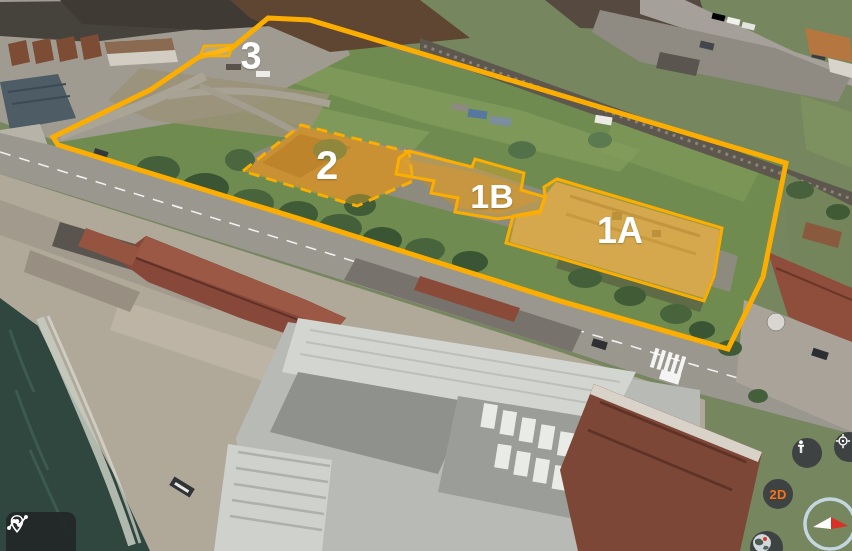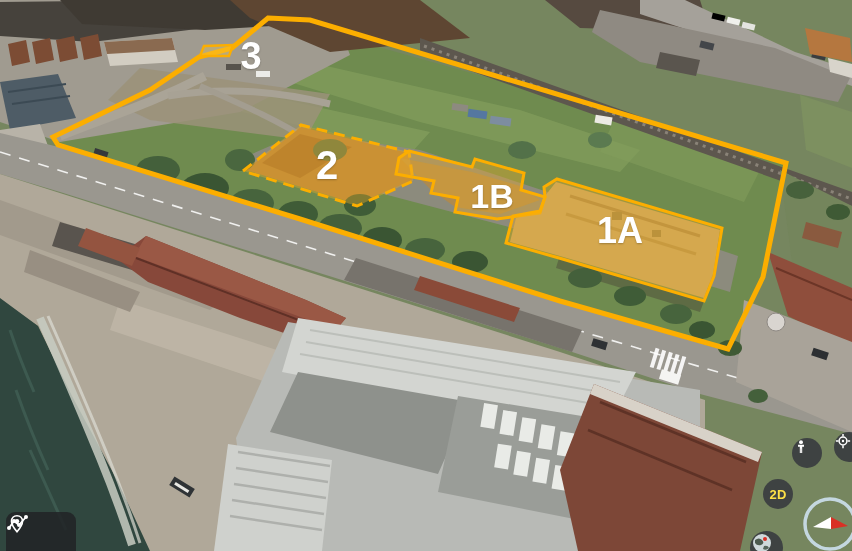--- a/index.html
+++ b/index.html
@@ -6,21 +6,21 @@
   #stage{
     position:relative;width:852px;height:551px;overflow:hidden;
     font-family:"Liberation Sans",sans-serif;
     background:#76865f;
   }
   #stage svg{position:absolute;left:0;top:0;}
   .ctl-circle{
     position:absolute;border-radius:50%;
     background:rgba(58,61,64,0.92);
     display:flex;align-items:center;justify-content:center;
-    color:#fde047;cursor:pointer;
+    color:#f97316;cursor:pointer;
   }
   .ctl-circle svg{position:static;}
   #twod-btn{font-weight:bold;font-size:13px;letter-spacing:.3px;}
   #tools-panel{
     position:absolute;left:6px;top:512px;width:70px;height:48px;
     background:rgba(33,35,38,0.85);border-radius:9px;
     display:flex;align-items:flex-start;justify-content:space-around;
     padding-top:12px;box-sizing:border-box;
   }
   #annotation-layer text{

